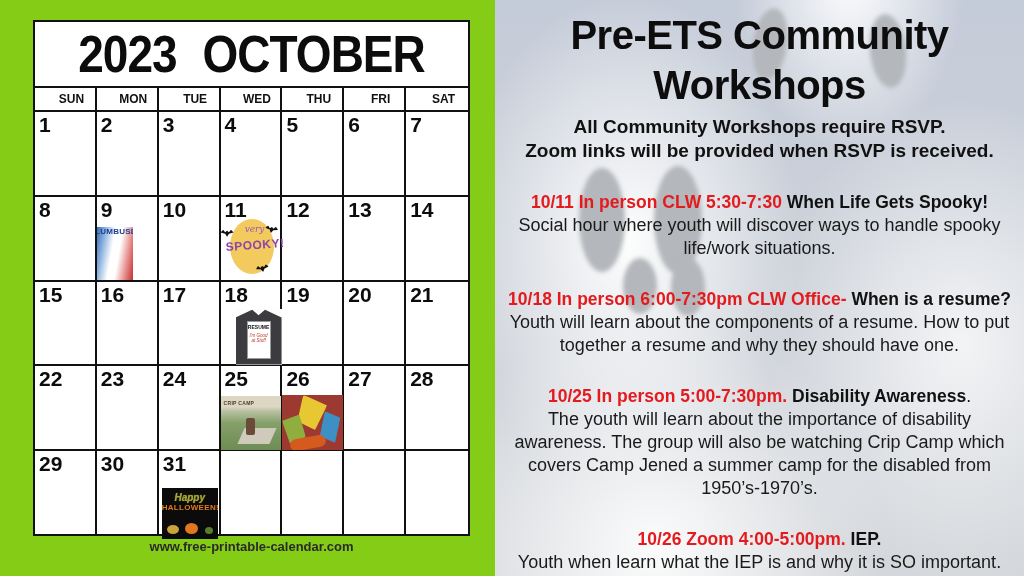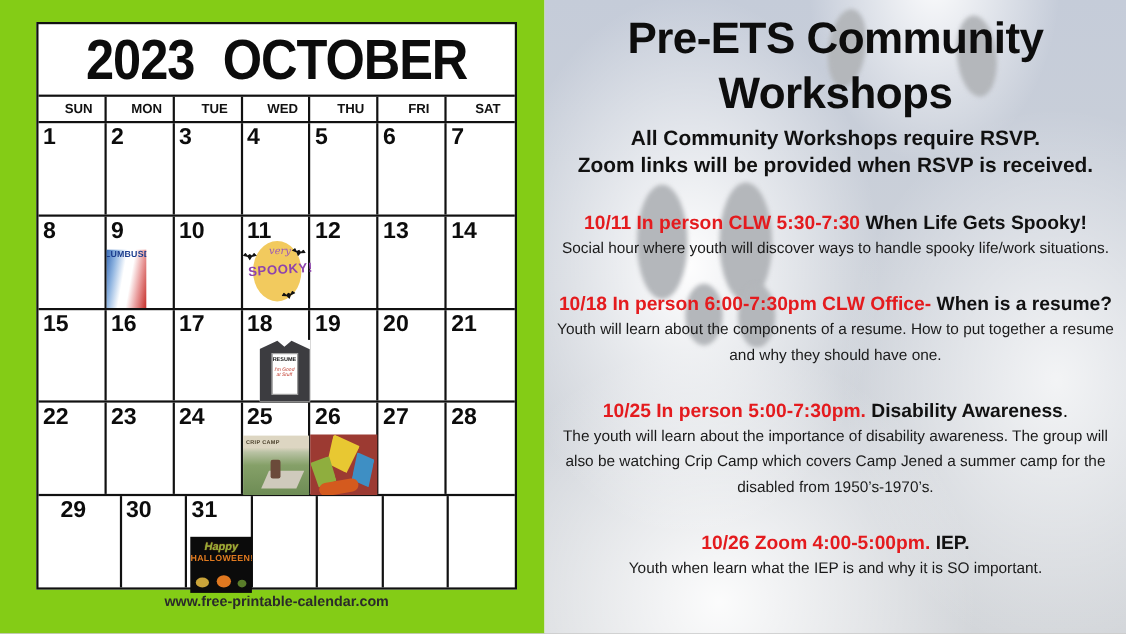--- a/index.html
+++ b/index.html
@@ -8,21 +8,21 @@
 
   
   .calendar-side { position:absolute; left:0; top:0; width:495px; height:576px; background:#84cc16; }
   .calendar { position:absolute; left:33px; top:20px; width:437px; height:516px; border:2px solid #111; background:#fff; display:flex; flex-direction:column; }
   .cal-title { height:66px; border-bottom:2px solid #111; display:flex; align-items:center; justify-content:center; gap:26px; font-weight:bold; font-size:46px; letter-spacing:-1px; color:#0c0c0c; transform-origin:center; }
   .cal-title .stretch { display:inline-block; transform:scaleY(1.12); }
   .cal-head { height:24px; display:grid; grid-template-columns:repeat(7,1fr); border-bottom:2px solid #111; }
   .cal-head > div { border-right:2px solid #111; display:flex; align-items:center; justify-content:center; font-size:12px; font-weight:bold; color:#111;padding-left:13px; }
   .cal-head > div:last-child { border-right:none; }
   .cal-week { flex:1; display:grid; grid-template-columns:repeat(7,1fr); border-bottom:2px solid #111; }
-  .cal-week:last-child { border-bottom:none;padding-left:16px; }
+  .cal-week:last-child { border-bottom:none; }
   .cal-cell { border-right:2px solid #111; position:relative; overflow:visible; }
   .cal-cell:last-child { border-right:none; }
   .dnum { position:absolute; left:4px; top:1px; font-size:21px; font-weight:bold; color:#0c0c0c; line-height:24px; }
   .cal-footer { position:absolute; left:33px; top:539px; width:437px; text-align:center; font-size:13px; font-weight:bold; color:#2a2a2a; }
 
   
   .cal-img { position:absolute; overflow:hidden; z-index:2; }
   .img-columbus { left:0px; top:30px; width:36px; height:53px;
     background:linear-gradient(100deg,#3a6db8 0%,#8fb4e0 20%,#ffffff 42%,#ffffff 58%,#e89898 78%,#c62f2a 100%);
     display:flex; flex-direction:row; justify-content:center; }
@@ -82,21 +82,21 @@
   .eye-c1 { left:128px; top:258px; width:34px; height:56px; }
   .eye-c2 { left:176px; top:258px; width:34px; height:58px; }
 
   .panel-content { position:absolute; inset:0; z-index:2; text-align:center; color:#111; }
   .p-title { margin-top:10px; font-size:40px; font-weight:bold; line-height:50px; letter-spacing:-.5px; color:#0d0d0d; }
   .p-rsvp { margin-top:5px; font-size:19px; font-weight:bold; line-height:24px; }
   .workshop { margin-top:27px; }
   .ws-head { font-size:17.5px; font-weight:bold; line-height:24px; white-space:nowrap; }
   .ws-head .red { color:#e41b1e; }
   .ws-head .sfx { font-weight:normal; }
-  .ws-desc { font-size:14px; font-weight:normal; line-height:23px; padding:0 10px; color:#1a1a1a; }
+  .ws-desc { font-size:18px; font-weight:normal; line-height:23px; padding:0 10px; color:#1a1a1a; }
 </style>
 </head>
 <body>
 
 <div class="slide">
 
   <div class="calendar-side">
     <div class="calendar">
 
       <div class="cal-title">

